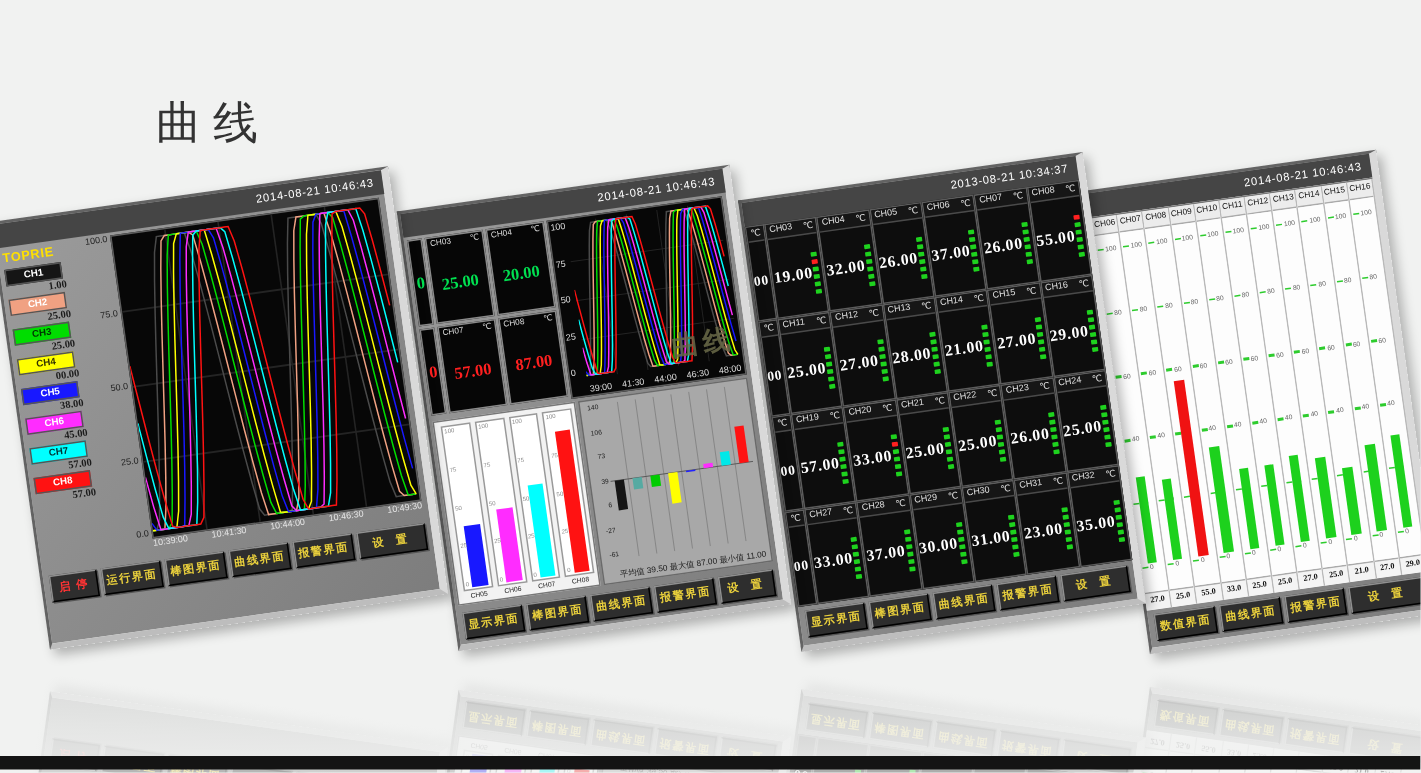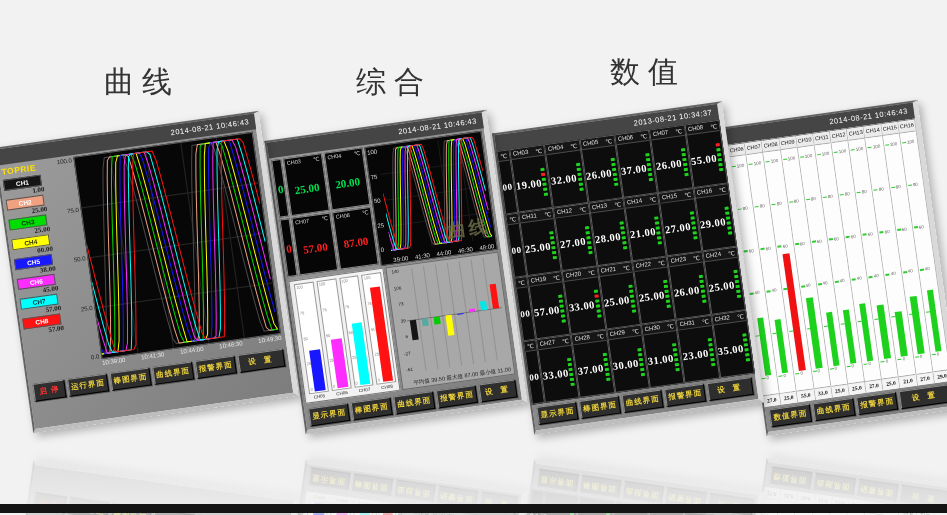--- a/index.html
+++ b/index.html
@@ -113,22 +113,20 @@
   
   #fade{position:absolute;left:0;top:446px;width:947px;height:60px;
     background:linear-gradient(to bottom,rgba(241,242,241,0.45),rgba(241,242,241,0.78));z-index:60;}
   #blackbar{position:absolute;left:0;top:504px;width:947px;height:9px;background:#141414;z-index:70;}
 </style>
 </head>
 <body>
 
 <div id="stage">
   <div class="scene-title" style="left:104px;top:62px;">曲线</div>
-  <div class="scene-title" style="left:356px;top:62px;">综合</div>
-  <div class="scene-title" style="left:610px;top:52px;">数值</div>
 
   <div class="panel" style="left:12px;top:128px;width:268px;height:288px;z-index:40;">
     <div class="p-top">2014-08-21 10:46:43</div>
     <div class="p1-body">
       <div class="p1-side">
         <div class="logo">TOPRIE</div>
         <div id="p1ch">
             <div class="ch-row">
               <span class="ch-badge" style="background: rgb(21, 21, 21); color: rgb(255, 255, 255);">CH1</span>
               <div class="ch-val">1.00</div>

